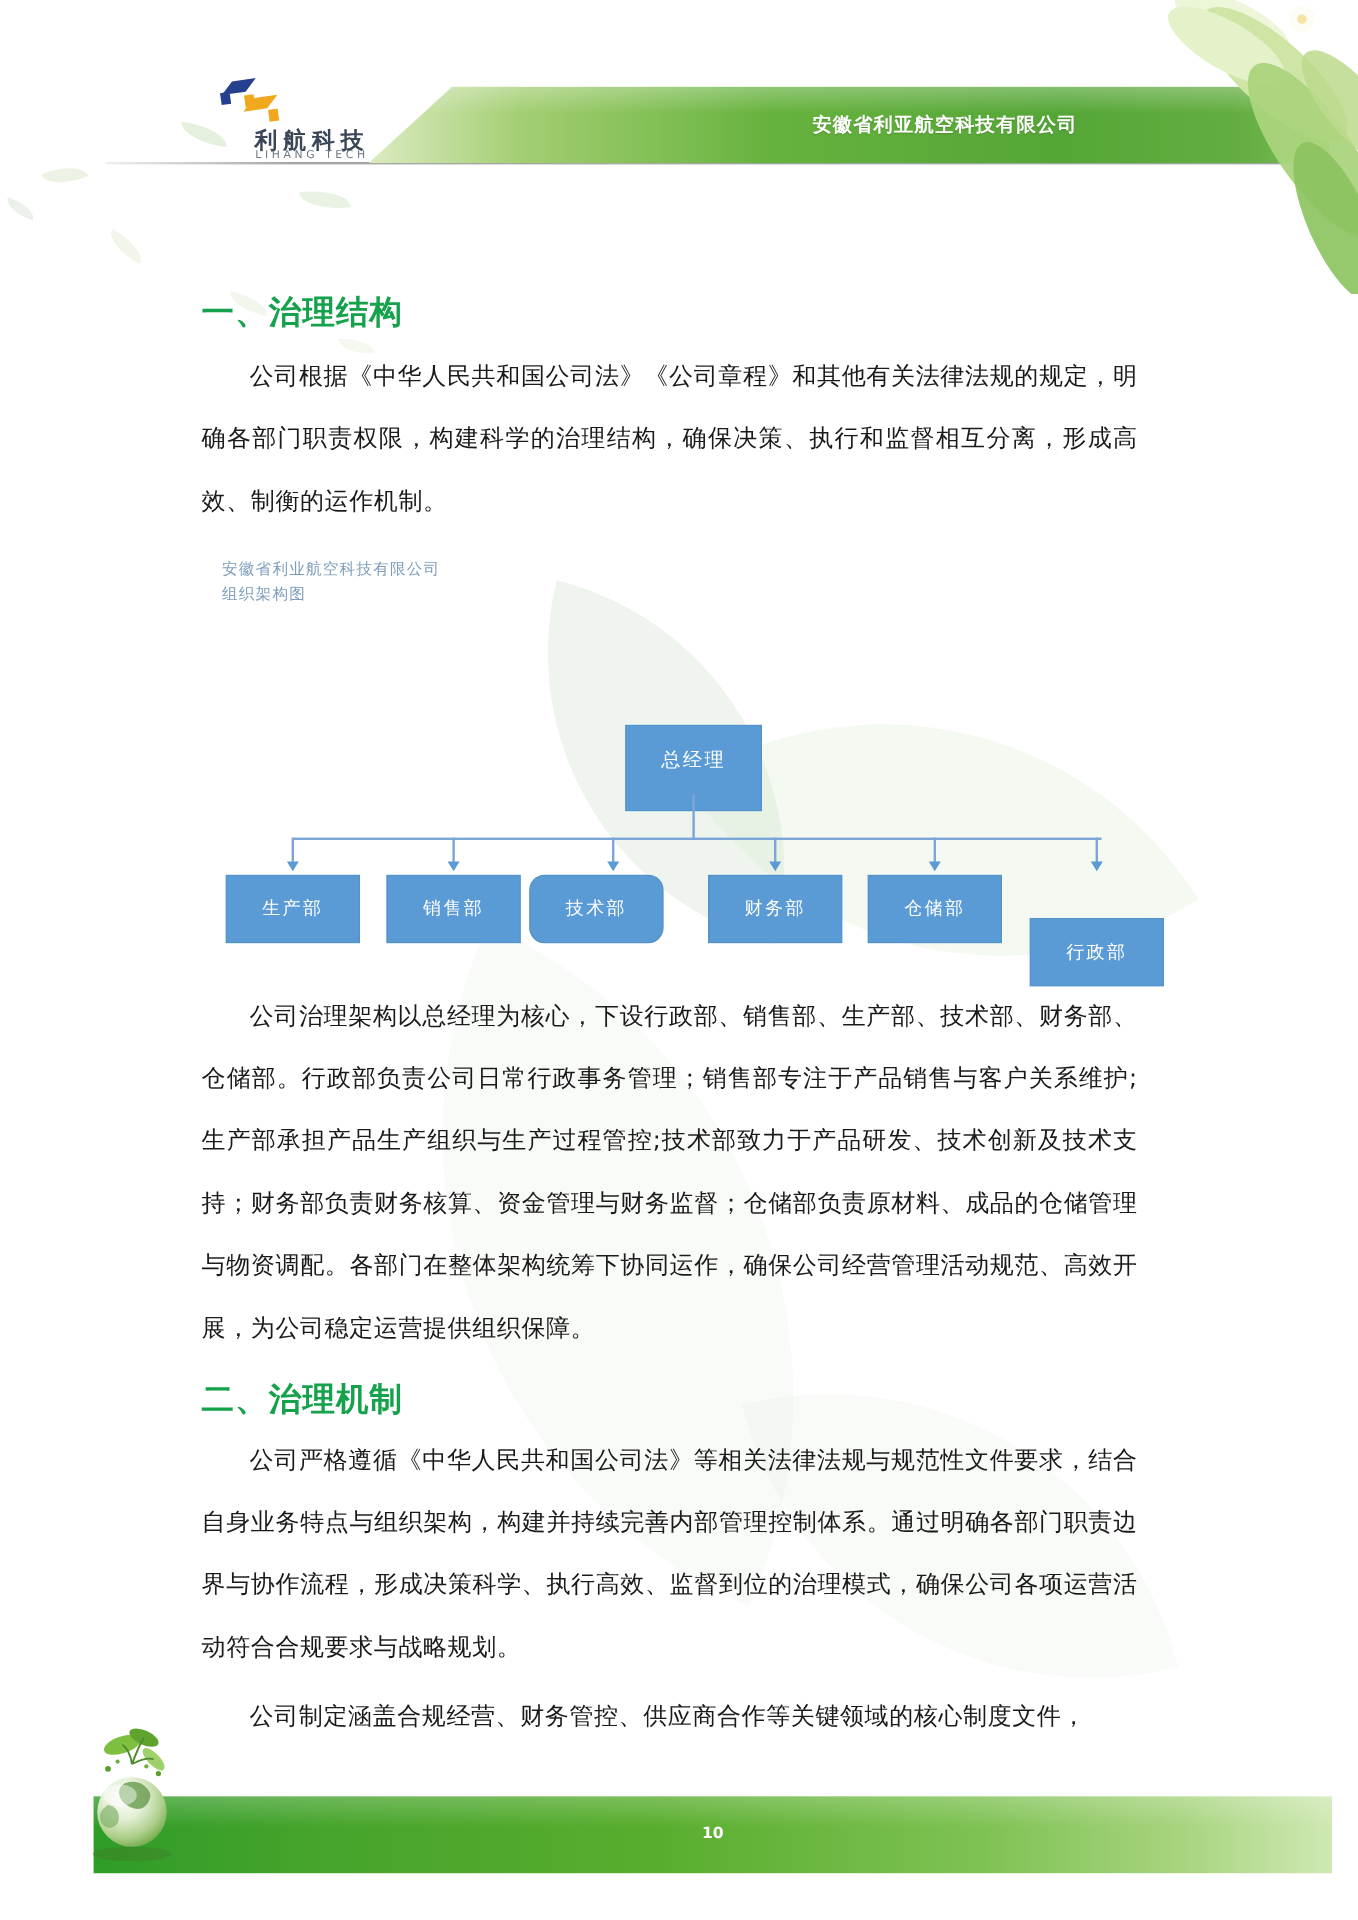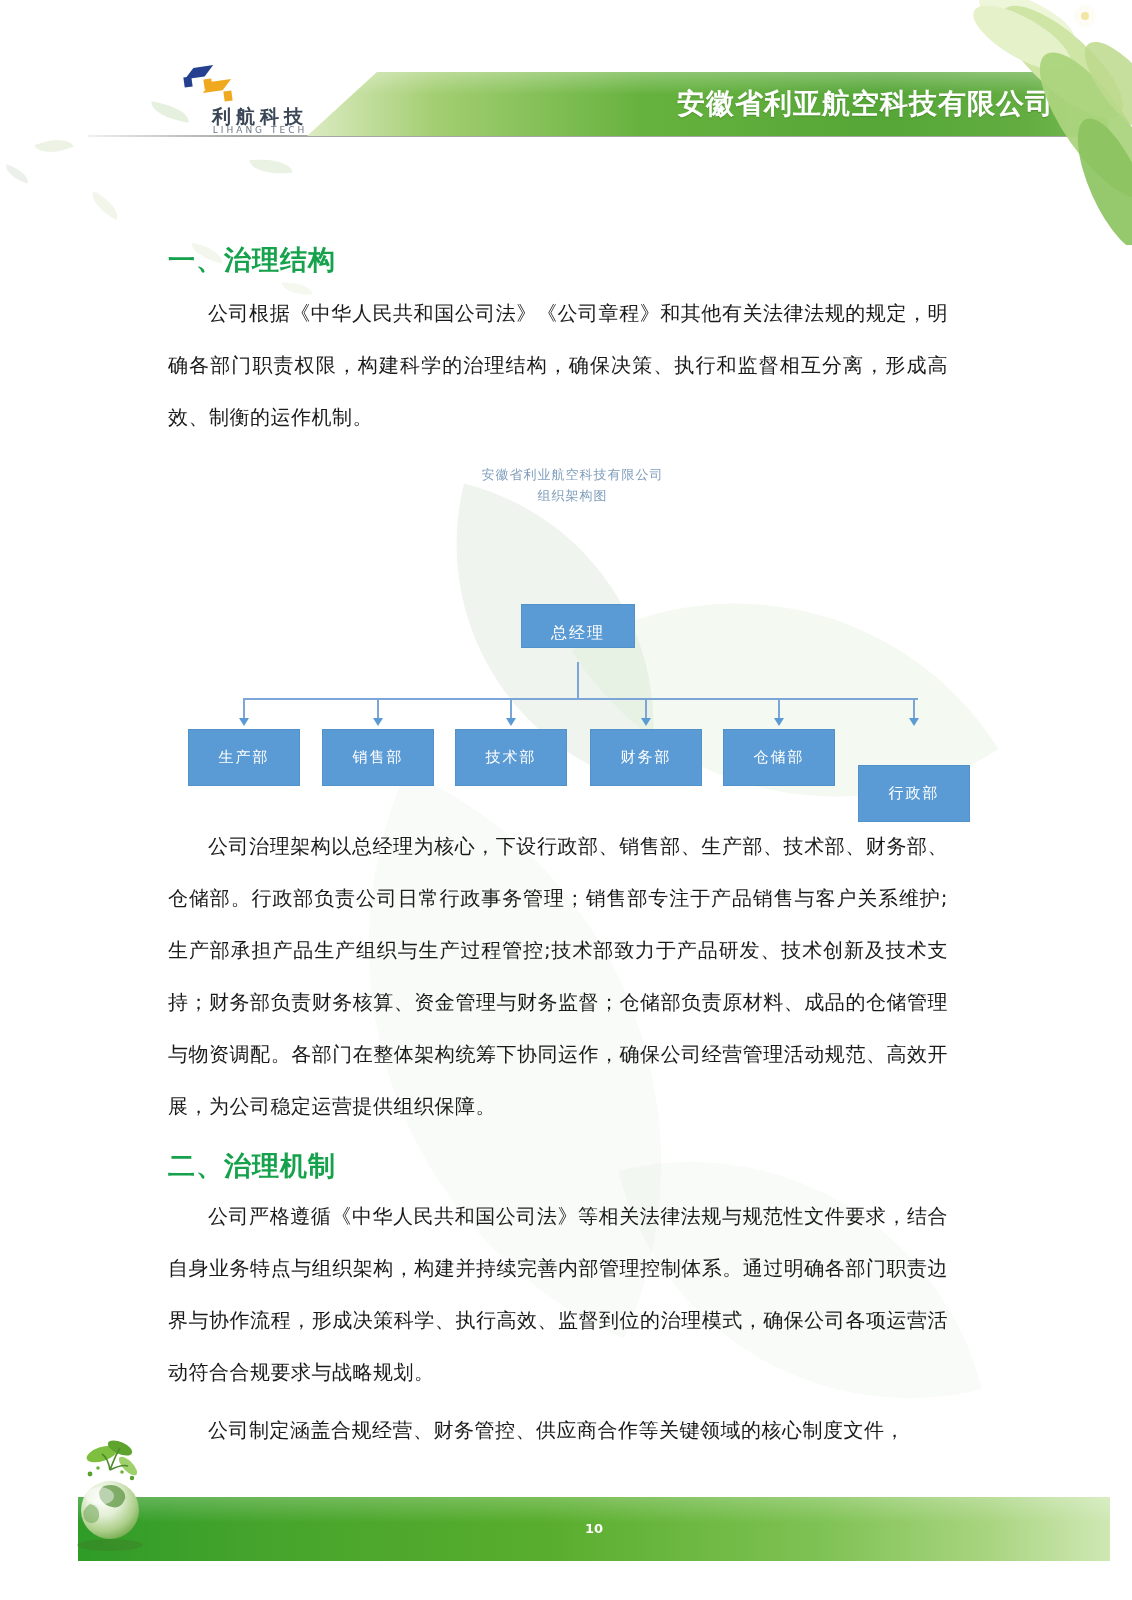--- a/index.html
+++ b/index.html
@@ -20,21 +20,21 @@
     background:linear-gradient(90deg, rgba(150,155,150,.15), #a3a8a2 15%, #a3a8a2); z-index:3; }
   .band {
     position:absolute; left:307px; top:72px; width:801px; height:64px; z-index:4;
     clip-path:polygon(70px 0, 100% 0, 100% 100%, 0 100%);
     background:linear-gradient(90deg,#dcebc2 0%,#a3ce72 16%,#66b23e 42%,#55a637 72%,#63ad41 90%,#79bd55 100%);
   }
   .band-inner { position:absolute; inset:0;
     background:linear-gradient(180deg, rgba(255,255,255,.28), rgba(255,255,255,0) 35%); }
   .band-company {
     position:absolute; left:370px; top:0; line-height:64px;
-    color:#ffffff; font-size:28px; font-weight:bold; letter-spacing:1px;
+    color:#ffffff; font-size:16px; font-weight:bold; letter-spacing:1px;
     text-shadow:0 1px 1px rgba(40,90,20,.35); white-space:nowrap;
   }
   .corner-leaves { position:absolute; right:0; top:0; z-index:5; }
   .tleaf { position:absolute; border-radius:0 100% 0 100%; z-index:2; }
   
   .logo { position:absolute; left:150px; top:58px; width:220px; height:82px; z-index:4; }
   .logo-mark { position:absolute; left:30px; top:6px; }
   .logo-cn { position:absolute; left:12px; top:46px; width:196px; text-align:center;
     font-size:19px; font-weight:bold; color:#3a4656; letter-spacing:5px; }
   .logo-en { position:absolute; left:12px; top:67px; width:196px; text-align:center;
@@ -43,25 +43,25 @@
   .doc-title { position:absolute; left:168px; top:162px; width:780px; text-align:center;
     font-size:28px; font-weight:bold; color:#16a24c; letter-spacing:2px; z-index:2; }
   .sec-heading { position:absolute; left:168px; font-size:27px; font-weight:bold;
     color:#16a24c; letter-spacing:1px; z-index:2; }
   .sh1 { top:242px; } .sh2 { top:1148px; }
   .para { position:absolute; left:168px; width:780px; font-size:20px; line-height:52px;
     color:#1a1a1a; text-align:justify; text-indent:2em; letter-spacing:.5px; z-index:2; }
   .p1 { top:287px; } .p2 { top:820px; } .p3 { top:1190px; } .p4 { top:1404px; }
   
   .chart { position:absolute; left:185px; top:452px; width:775px; height:352px; z-index:2; }
-  .chart-title { position:absolute; left:0; top:12px; width:100%; text-align:center;
+  .chart-title { position:absolute; left:0; top:12px; width:100%; 
     font-size:13px; line-height:21px; color:#7e9dbb; letter-spacing:1px; }
   .node { position:absolute; background:#5b9bd5; color:#ffffff; text-align:center;
     letter-spacing:2px; box-shadow:0 0 0 1px rgba(70,125,180,.35) inset; }
-  .root-node { left:336px; top:152px; width:114px; height:44px; line-height:58px; font-size:16px; }
+  .root-node { left:336px; top:152px; width:114px; height:72px; line-height:58px; font-size:16px; }
   .dept-node { top:277px; width:112px; height:57px; line-height:57px; font-size:15px; }
   .cline { position:absolute; background:#7ca6d8; }
   .vroot { left:392px; top:210px; width:2px; height:37px; }
   .hbar  { left:59px;  top:246px; width:674px; height:2px; }
   .vdrop { top:246px; width:2px; height:21px; }
   .arrowhead { position:absolute; top:266px; width:0; height:0;
     border-left:5px solid transparent; border-right:5px solid transparent;
     border-top:8px solid #5b9bd5; }
   
   .footer-bar { position:absolute; left:78px; top:1497px; width:1032px; height:64px; z-index:5;
@@ -156,21 +156,21 @@
 
     <div class="arrowhead" style="left:54px;"></div>
     <div class="arrowhead" style="left:188px;"></div>
     <div class="arrowhead" style="left:321px;"></div>
     <div class="arrowhead" style="left:456px;"></div>
     <div class="arrowhead" style="left:589px;"></div>
     <div class="arrowhead" style="left:724px;"></div>
 
     <div class="node dept-node" style="left:3px;">生产部</div>
     <div class="node dept-node" style="left:137px;">销售部</div>
-    <div class="node dept-node" style="left:270px;">技术部</div>
+    <div class="node dept-node" style="left:256px;border-radius:13px;">技术部</div>
     <div class="node dept-node" style="left:405px;">财务部</div>
     <div class="node dept-node" style="left:538px;">仓储部</div>
     <div class="node dept-node" style="left:673px;margin-top:36px;">行政部</div>
   </div>
 
   <p class="para p2">公司治理架构以总经理为核心，下设行政部、销售部、生产部、技术部、财务部、仓储部。行政部负责公司日常行政事务管理；销售部专注于产品销售与客户关系维护;生产部承担产品生产组织与生产过程管控;技术部致力于产品研发、技术创新及技术支持；财务部负责财务核算、资金管理与财务监督；仓储部负责原材料、成品的仓储管理与物资调配。各部门在整体架构统筹下协同运作，确保公司经营管理活动规范、高效开展，为公司稳定运营提供组织保障。</p>
 
   <h2 class="sec-heading sh2">二、治理机制</h2>
   <p class="para p3">公司严格遵循《中华人民共和国公司法》等相关法律法规与规范性文件要求，结合自身业务特点与组织架构，构建并持续完善内部管理控制体系。通过明确各部门职责边界与协作流程，形成决策科学、执行高效、监督到位的治理模式，确保公司各项运营活动符合合规要求与战略规划。</p>
   <p class="para p4">公司制定涵盖合规经营、财务管控、供应商合作等关键领域的核心制度文件，</p>

